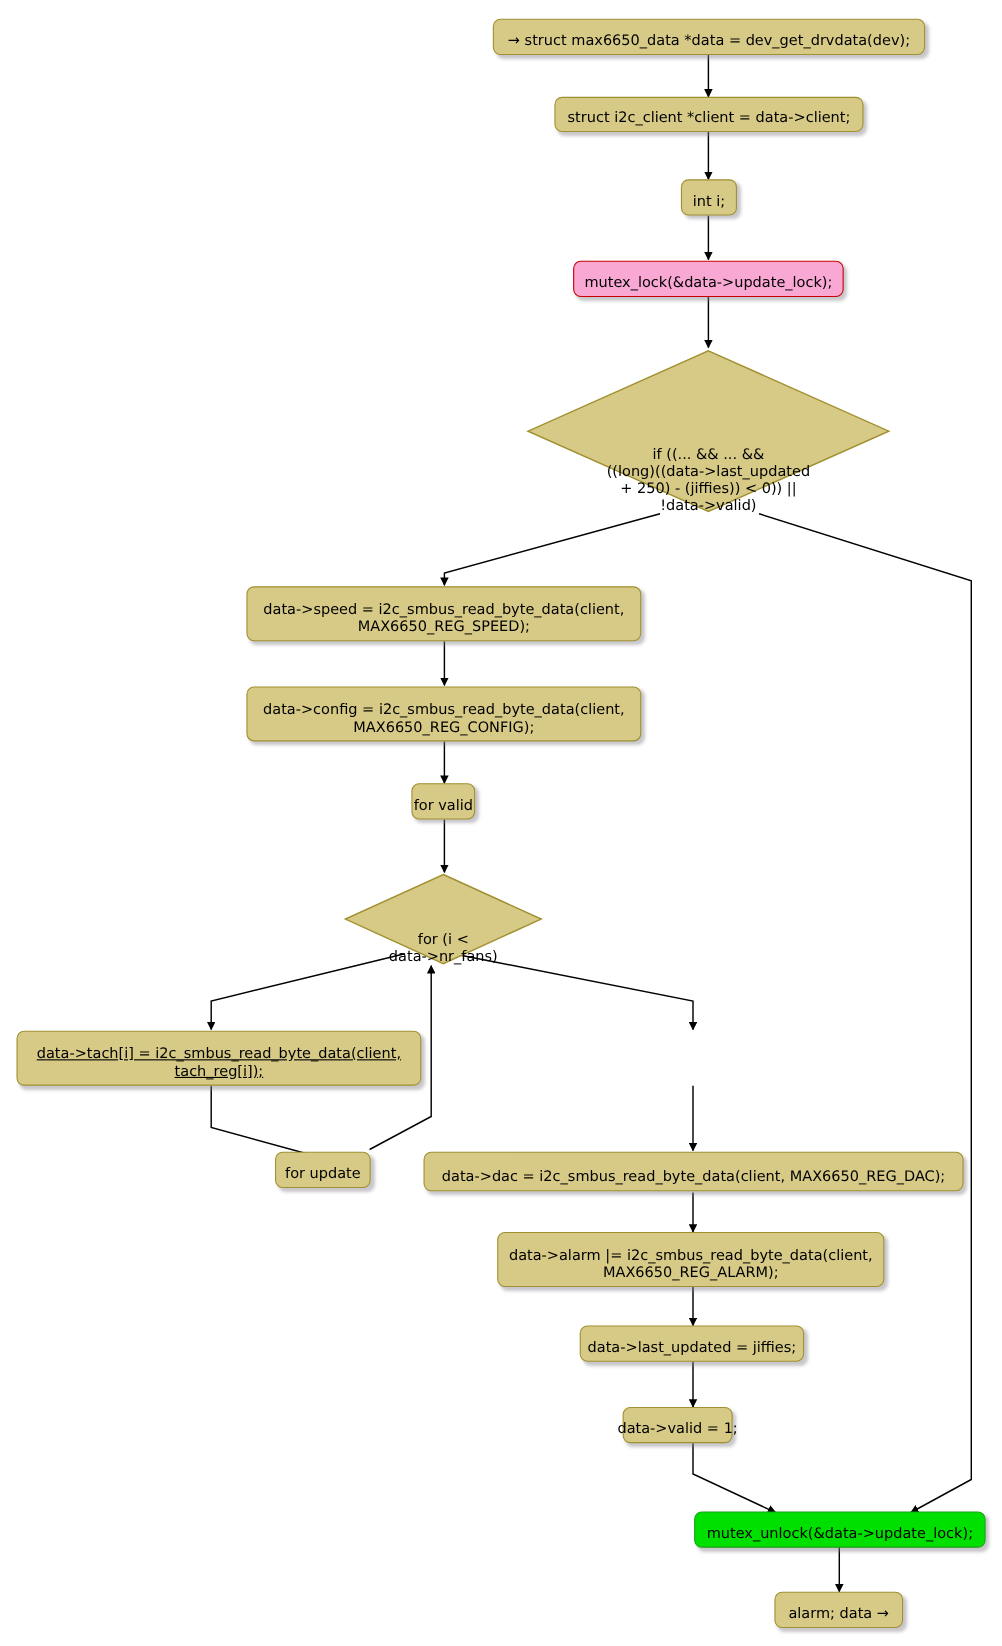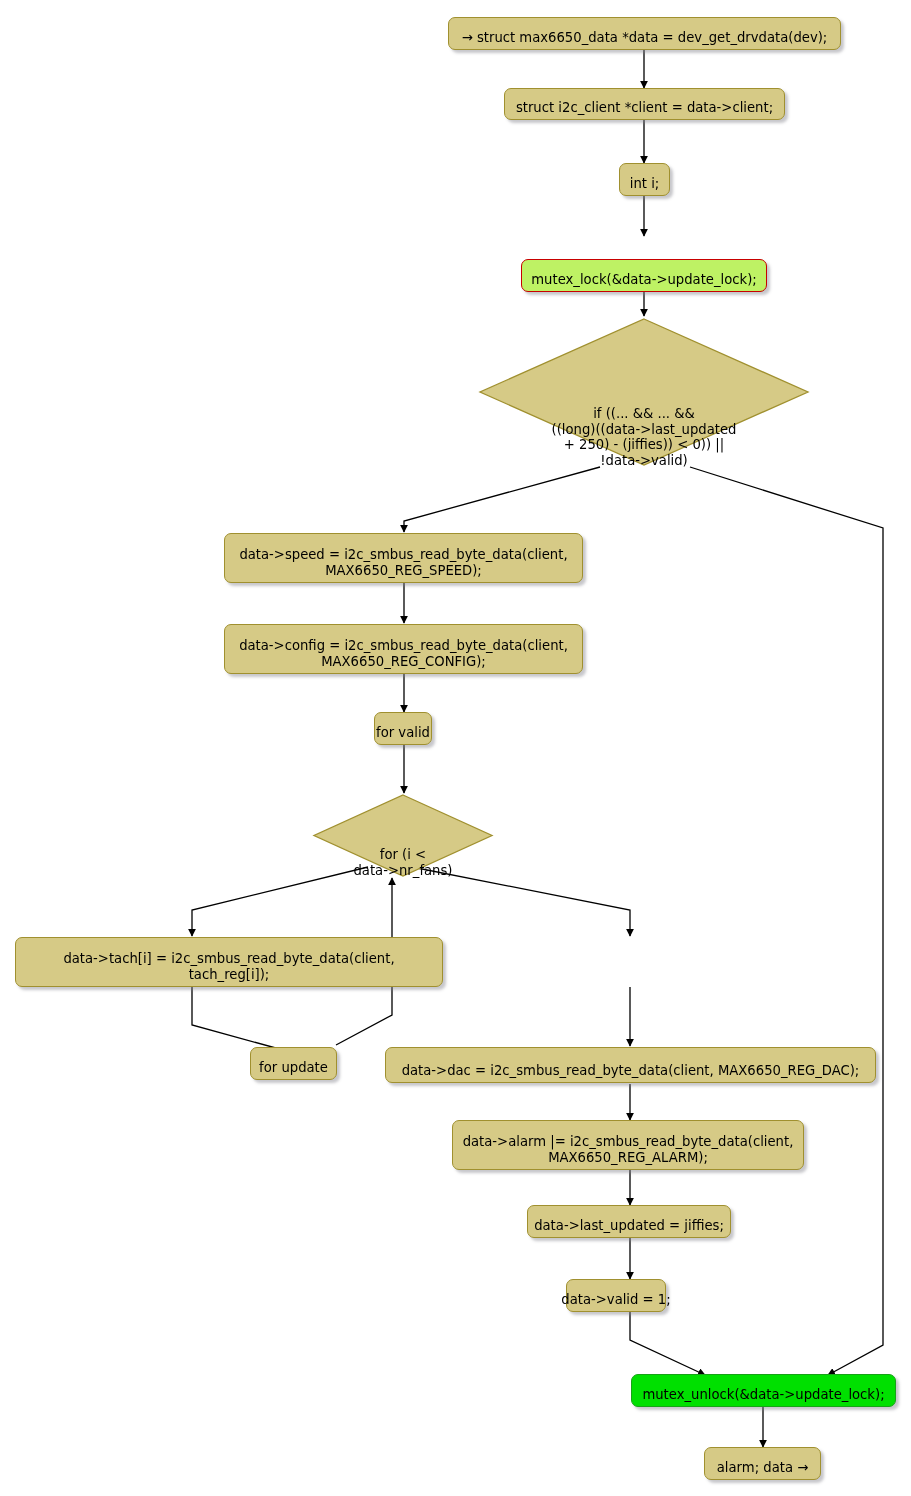--- a/index.html
+++ b/index.html
@@ -40,22 +40,21 @@
   }
   .node.box {
     border-radius: 7px;
     border: 1.3px solid #a0902f;
     background: #d6ca86;
     box-shadow: 3px 3px 3px rgba(130,130,140,0.45);
     padding: 4px 9px;
   }
   .node.box.red {
     border-color: #c80000;
-    background: #bef264;
-    margin-top: 22px;
+    background: #f9a8d4;
   }
   .node.box.green {
     border-color: #17a317;
     background: #00e000;
   }
   .node.diamond {
     border: none;
     background: transparent;
     box-shadow: none;
   }
@@ -147,21 +146,21 @@
   </div>
 
   <div class="node diamond" style="left:312px; top:793px; width:182px; height:85px;">
     <svg class="diamond-shape" viewBox="0 0 182 85" preserveAspectRatio="none">
       <polygon points="91,2 180,42.5 91,83 2,42.5" fill="#d6ca86" stroke="#a0902f" stroke-width="1.3"></polygon>
     </svg>
     <span class="label">for (i &lt;
 data-&gt;nr_fans)</span>
   </div>
 
-  <div class="node box" style="left:15px; top:937px; width:428px; height:50px;">
+  <div class="node box" style="left:15px; top:937px; width:368px; height:50px;text-decoration:underline;">
     <span class="label">data-&gt;tach[i] = i2c_smbus_read_byte_data(client,
 tach_reg[i]);</span>
   </div>
 
   <div class="node box" style="left:250px; top:1047px; width:87px; height:33px;">
     <span class="label">for update</span>
   </div>
 
 
   <div class="node box" style="left:385px; top:1047px; width:491px; height:36px;">

